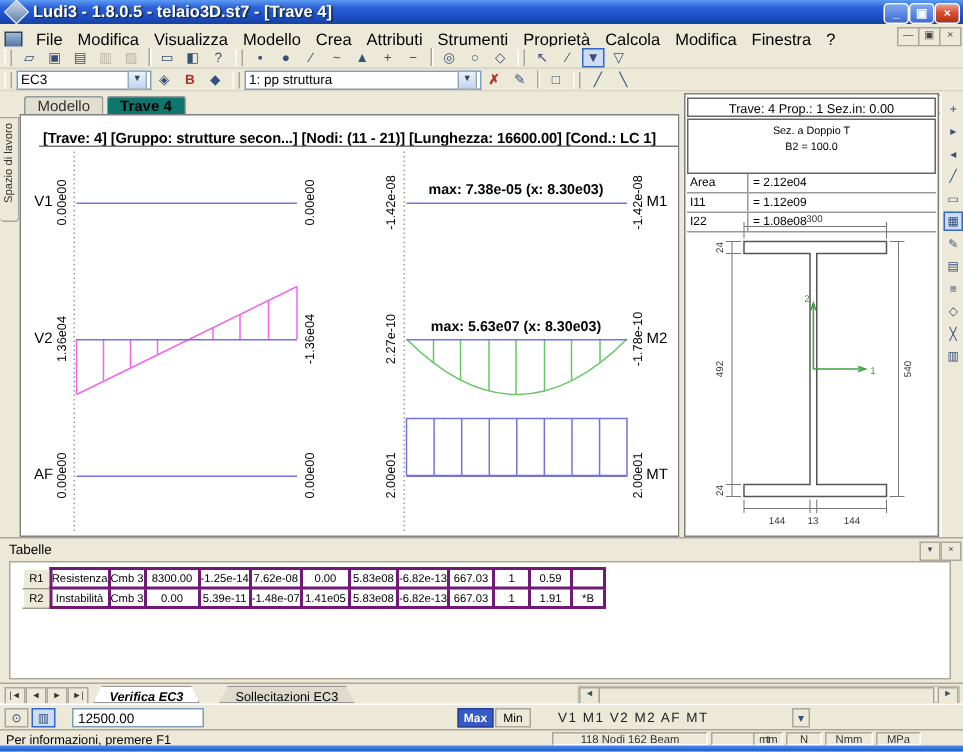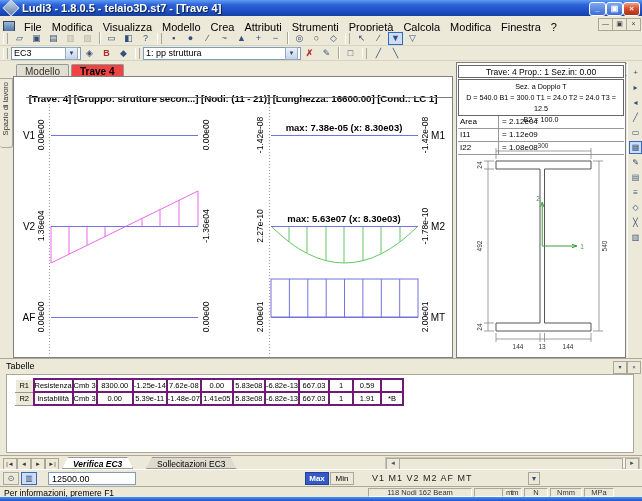--- a/index.html
+++ b/index.html
@@ -34,30 +34,30 @@
   .tb.red{color:#b03028;font-weight:bold;}
   .sep{width:1px;height:12px;background:#aca899;margin:0 3px;box-shadow:1px 0 0 #fff;}
   .combo{height:13px;background:#fff;border:1px solid #7f9db9;font-size:9px;line-height:12px;
     padding:0 2px;display:flex;align-items:center;justify-content:space-between;box-sizing:border-box;}
   .combo .arr{width:11px;height:11px;background:linear-gradient(#eaf2fc,#c0d4ee);border:1px solid #9ab;color:#345;
     font-size:6px;line-height:10px;text-align:center;margin-left:3px;}
   
   .tabstrip{left:0;top:61px;width:642px;height:15px;background:#ECE9D8;}
   .vtab{font-size:10px;height:14px;line-height:14px;padding:0 8px;display:inline-block;
     border:1px solid #919b9c;border-bottom:none;background:#e2dfd0;color:#333;margin-left:2px;border-radius:2px 2px 0 0;}
-  .vtab.act{background:#ef4444;font-weight:bold;color:#000;}
+  .vtab.act{background:#0f766e;font-weight:bold;color:#000;}
   .minibtn{position:absolute;width:12px;height:11px;border:1px solid #aca899;background:#ECE9D8;
     font-size:6px;line-height:10px;text-align:center;color:#446;}
   
   .gutter{left:0;top:76px;width:13px;height:282px;background:#ECE9D8;}
   .wstab{left:0;top:78px;width:13px;height:70px;background:#ECE9D8;border:1px solid #aca899;border-left:none;
     box-sizing:border-box;border-radius:0 0 3px 3px;}
   .wstab span{position:absolute;left:1px;top:3px;font-size:7.5px;color:#333;writing-mode:vertical-rl;transform:rotate(180deg);white-space:nowrap;}
   .canvas{left:13px;top:76px;width:440px;height:282px;background:#fff;border:1px solid #808080;box-sizing:border-box;}
-  .bheader{position:absolute;left:0;top:16px;width:100%;text-align:center;font-size:9.8px;font-weight:600;letter-spacing:-0.1px;white-space:nowrap;}
+  .bheader{position:absolute;left:0;top:10px;width:100%;text-align:center;font-size:9.8px;font-weight:600;letter-spacing:-0.1px;white-space:nowrap;}
   .brule{position:absolute;left:12px;top:20px;width:426px;height:1px;background:#7a7a7a;}
   .axlabel{position:absolute;font-size:10px;transform:translate(-50%,-50%);white-space:nowrap;}
   .rot{position:absolute;font-size:8.5px;transform:translate(-50%,-50%) rotate(-90deg);white-space:nowrap;}
   .maxnote{position:absolute;font-size:9.5px;font-weight:bold;transform:translate(-50%,-50%);white-space:nowrap;}
   .splitter{left:453px;top:76px;width:3px;height:282px;background:#ECE9D8;}
   
   .spanel{left:456px;top:62px;width:170px;height:296px;background:#fff;border:1px solid #808080;box-sizing:border-box;font-size:8.5px;}
   .sbox{position:absolute;border:1px solid #666;text-align:center;box-sizing:border-box;}
   .sb1{left:1px;top:2px;width:166px;height:13px;line-height:12px;}
   .sb2{left:1px;top:16px;width:166px;height:37px;font-size:7.2px;line-height:11px;padding-top:1px;}
@@ -161,21 +161,21 @@
     <span class="tb">◇</span>
     <span class="grip"></span>
     <span class="tb">↖</span>
     <span class="tb">∕</span>
     <span class="tb prs">▼</span>
     <span class="tb">▽</span>
   </div>
 
   <div class="abs tbar tbar2">
     <span class="grip"></span>
-    <span class="combo" style="width:70px;">
+    <span class="combo" style="width:90px;">
       <span>EC3</span>
       <span class="arr">▼</span>
     </span>
     <span class="tb">◈</span>
     <span class="tb red">B</span>
     <span class="tb">◆</span>
     <span class="grip"></span>
     <span class="combo" style="width:158px;">
       <span>1: pp struttura</span>
       <span class="arr">▼</span>
@@ -278,21 +278,20 @@
     <div class="maxnote" style="left:330px;top:50px;">max: 7.38e-05  (x: 8.30e03)</div>
     <div class="maxnote" style="left:330px;top:141px;">max: 5.63e07  (x: 8.30e03)</div>
   </div>
 
   <div class="abs splitter"></div>
 
   <div class="abs spanel">
     <div class="sbox sb1">Trave: 4  Prop.: 1  Sez.in: 0.00</div>
     <div class="sbox sb2">
       <div>Sez. a Doppio T</div>
-      <div>D = 540.0  B1 = 300.0  T1 = 24.0  T2 = 24.0  T3 = 12.5</div>
       <div>B2 = 100.0</div>
     </div>
     <div class="prow" style="top:53px;">
       <span class="k">Area</span>
       <span class="vl"></span>
       <span class="v">= 2.12e04</span>
     </div>
     <div class="prow" style="top:66px;">
       <span class="k">I11</span>
       <span class="vl"></span>

